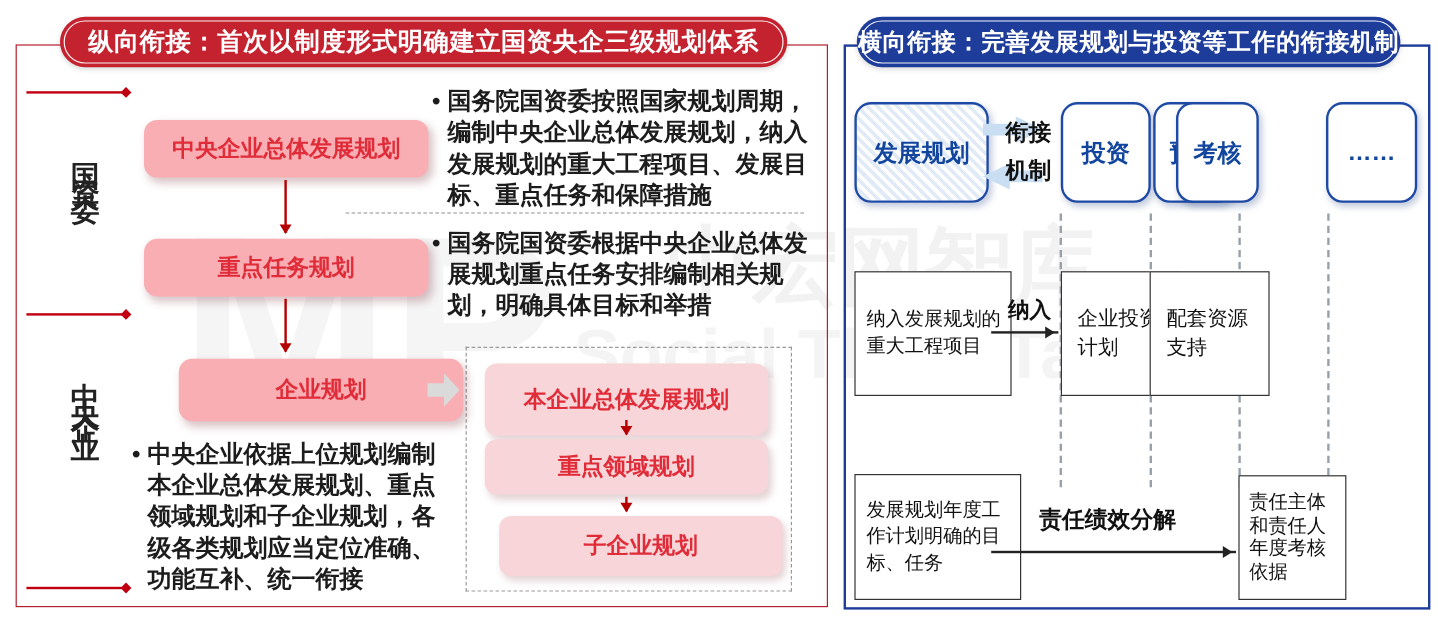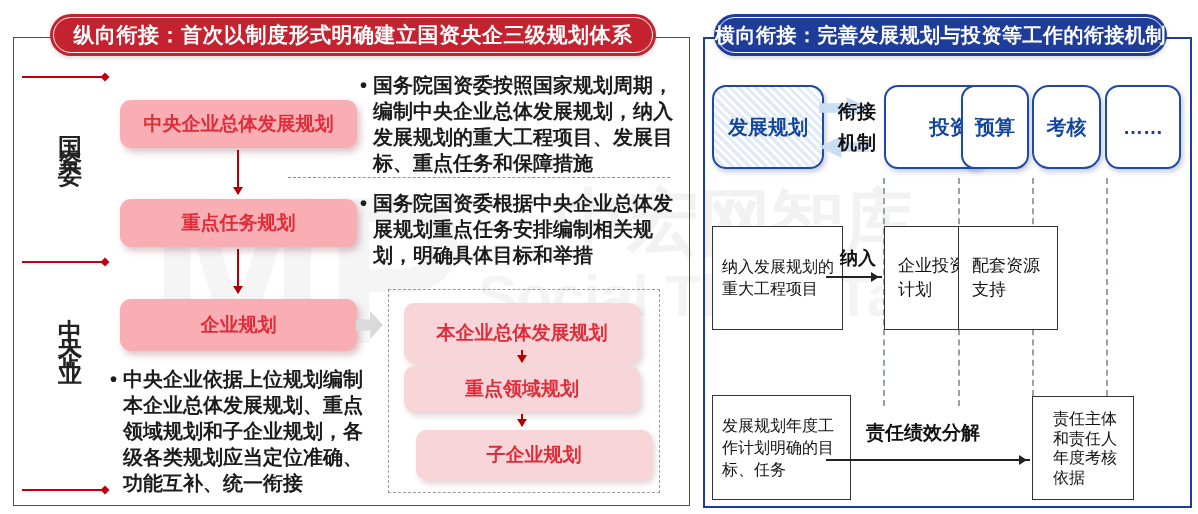--- a/index.html
+++ b/index.html
@@ -84,21 +84,21 @@
   <div class="side-label side-label-bottom">中央企业</div>
 
   <div class="flow-box" style="top:100px;height:48px;">
     <span>中央企业总体发展规划</span>
   </div>
   <div class="varrow" style="left:237px;top:150px;height:44px;"></div>
   <div class="flow-box" style="top:199px;height:48px;">
     <span>重点任务规划</span>
   </div>
   <div class="varrow" style="left:237px;top:249px;height:44px;"></div>
-  <div class="flow-box" style="top:299px;height:52px;">
+  <div class="flow-box" style="top:299px;height:52px;margin-left:29px;">
     <span>企业规划</span>
   </div>
 
   <div class="bullet" style="left:360px;top:72px;width:330px;">
     <span class="dot">•</span>
     <span>国务院国资委按照国家规划周期，编制中央企业总体发展规划，纳入发展规划的重大工程项目、发展目标、重点任务和保障措施</span>
   </div>
   <div class="divider"></div>
   <div class="bullet" style="left:360px;top:190px;width:330px;">
     <span class="dot">•</span>
@@ -130,27 +130,27 @@
 
   <div class="plan-box">
     <span>发展规划</span>
   </div>
   <div class="blue-arrow blue-arrow-right"></div>
   <div class="blue-arrow blue-arrow-left"></div>
   <div class="link-label">
     <div>衔接</div>
     <div>机制</div>
   </div>
-  <div class="cat-box" style="left:884px;width:71px;padding-left:28px;">
+  <div class="cat-box" style="left:884px;width:71px;">
     <span>投资</span>
   </div>
   <div class="cat-box" style="left:961px;width:64px;">
     <span>预算</span>
   </div>
-  <div class="cat-box" style="left:1032px;width:65px;border-radius:17px;">
+  <div class="cat-box" style="left:980px;width:65px;">
     <span>考核</span>
   </div>
   <div class="cat-box" style="left:1105px;width:72px;">
     <span>……</span>
   </div>
 
   <div class="vdash" style="left:883px;"></div>
   <div class="vdash" style="left:958px;"></div>
   <div class="vdash" style="left:1032px;"></div>
   <div class="vdash" style="left:1106px;"></div>
@@ -165,17 +165,17 @@
   </div>
   <div class="plain-box" style="left:958px;top:226px;width:70px;height:102px;padding-left:13px;padding-right:15px;font-size:17px;line-height:24px;">
     <span>配套资源支持</span>
   </div>
 
   <div class="plain-box" style="left:712px;top:395px;width:113px;height:103px;padding-left:9px;padding-right:15px;">
     <span>发展规划年度工作计划明确的目标、任务</span>
   </div>
   <div class="arrow-label" style="left:866px;top:420px;font-size:19px;">责任绩效分解</div>
   <div class="harrow" style="left:826px;top:459px;width:204px;"></div>
-  <div class="plain-box" style="left:1032px;top:396px;width:74px;height:102px;padding-left:20px;padding-right:6px;font-size:16px;line-height:19.5px;">
+  <div class="plain-box" style="left:1032px;top:396px;width:74px;height:102px;padding-left:8px;padding-right:6px;font-size:16px;line-height:19.5px;">
     <span>责任主体和责任人年度考核依据</span>
   </div>
 
 </div>
 
 </body></html>

